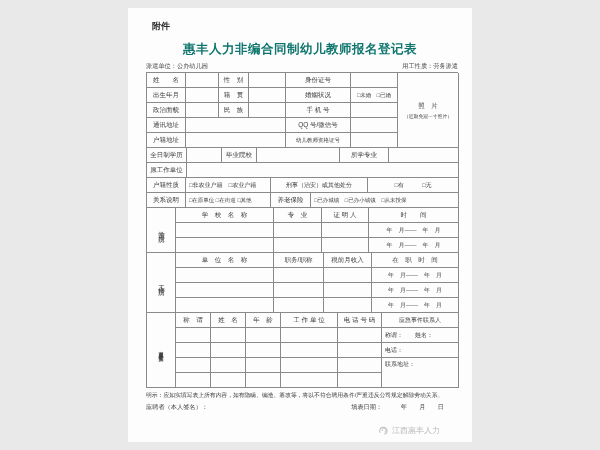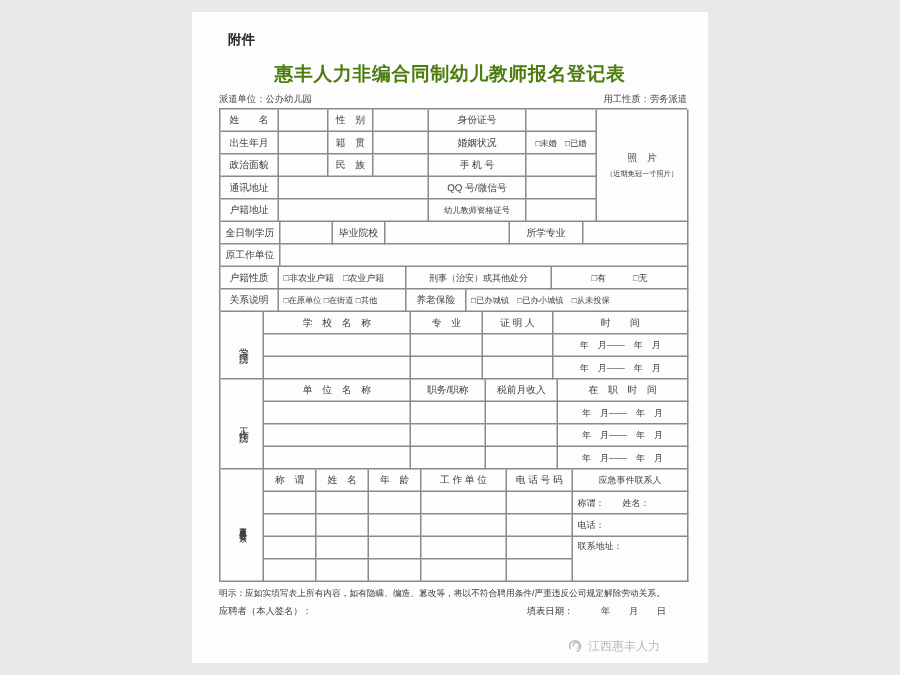--- a/index.html
+++ b/index.html
@@ -1,21 +1,21 @@
 <!DOCTYPE html>
 <html><head>
 <meta charset="utf-8">
 <style>
   :root{ --line:#8a8a8a; --ink:#3d3d3d; }
   *{ margin:0; padding:0; box-sizing:border-box; }
   html,body{ width:600px; height:450px; overflow:hidden; }
   body{ background:#e9e9e9; font-family:"Liberation Sans", sans-serif; position:relative; }
   .page{ position:absolute; left:128px; top:8px; width:344px; height:434px; background:#fdfdfd; }
   .attachment{ position:absolute; left:24px; top:12px; font-size:9px; font-weight:bold; color:#2b2b2b; }
-  .title{ position:absolute; left:0; top:33px; width:100%; text-align:center; font-size:12.5px; font-weight:bold; color:#4d7c0f; letter-spacing:.5px; }
+  .title{ position:absolute; left:0; top:33px; width:100%; text-align:center; font-size:12.5px; font-weight:bold; color:#0f766e; letter-spacing:.5px; }
   .meta{ position:absolute; left:18px; top:54px; width:312px; display:flex; justify-content:space-between; font-size:6.2px; color:#444; }
   .tbl{ position:absolute; left:18px; top:64px; width:312px; border-top:1px solid var(--line); border-left:1px solid var(--line); background:#fdfdfd; }
   .tr{ display:flex; height:15px; }
   .td{ flex:none; border-right:1px solid var(--line); border-bottom:1px solid var(--line);
        display:flex; align-items:center; justify-content:center;
        font-size:6.5px; color:var(--ink); white-space:nowrap; overflow:hidden; }
   .tl{ justify-content:flex-start; padding-left:3px; }
   .f6{ font-size:6px; } .f55{ font-size:5.5px; }
   .grp{ display:flex; }
   .col{ display:flex; flex-direction:column; }

